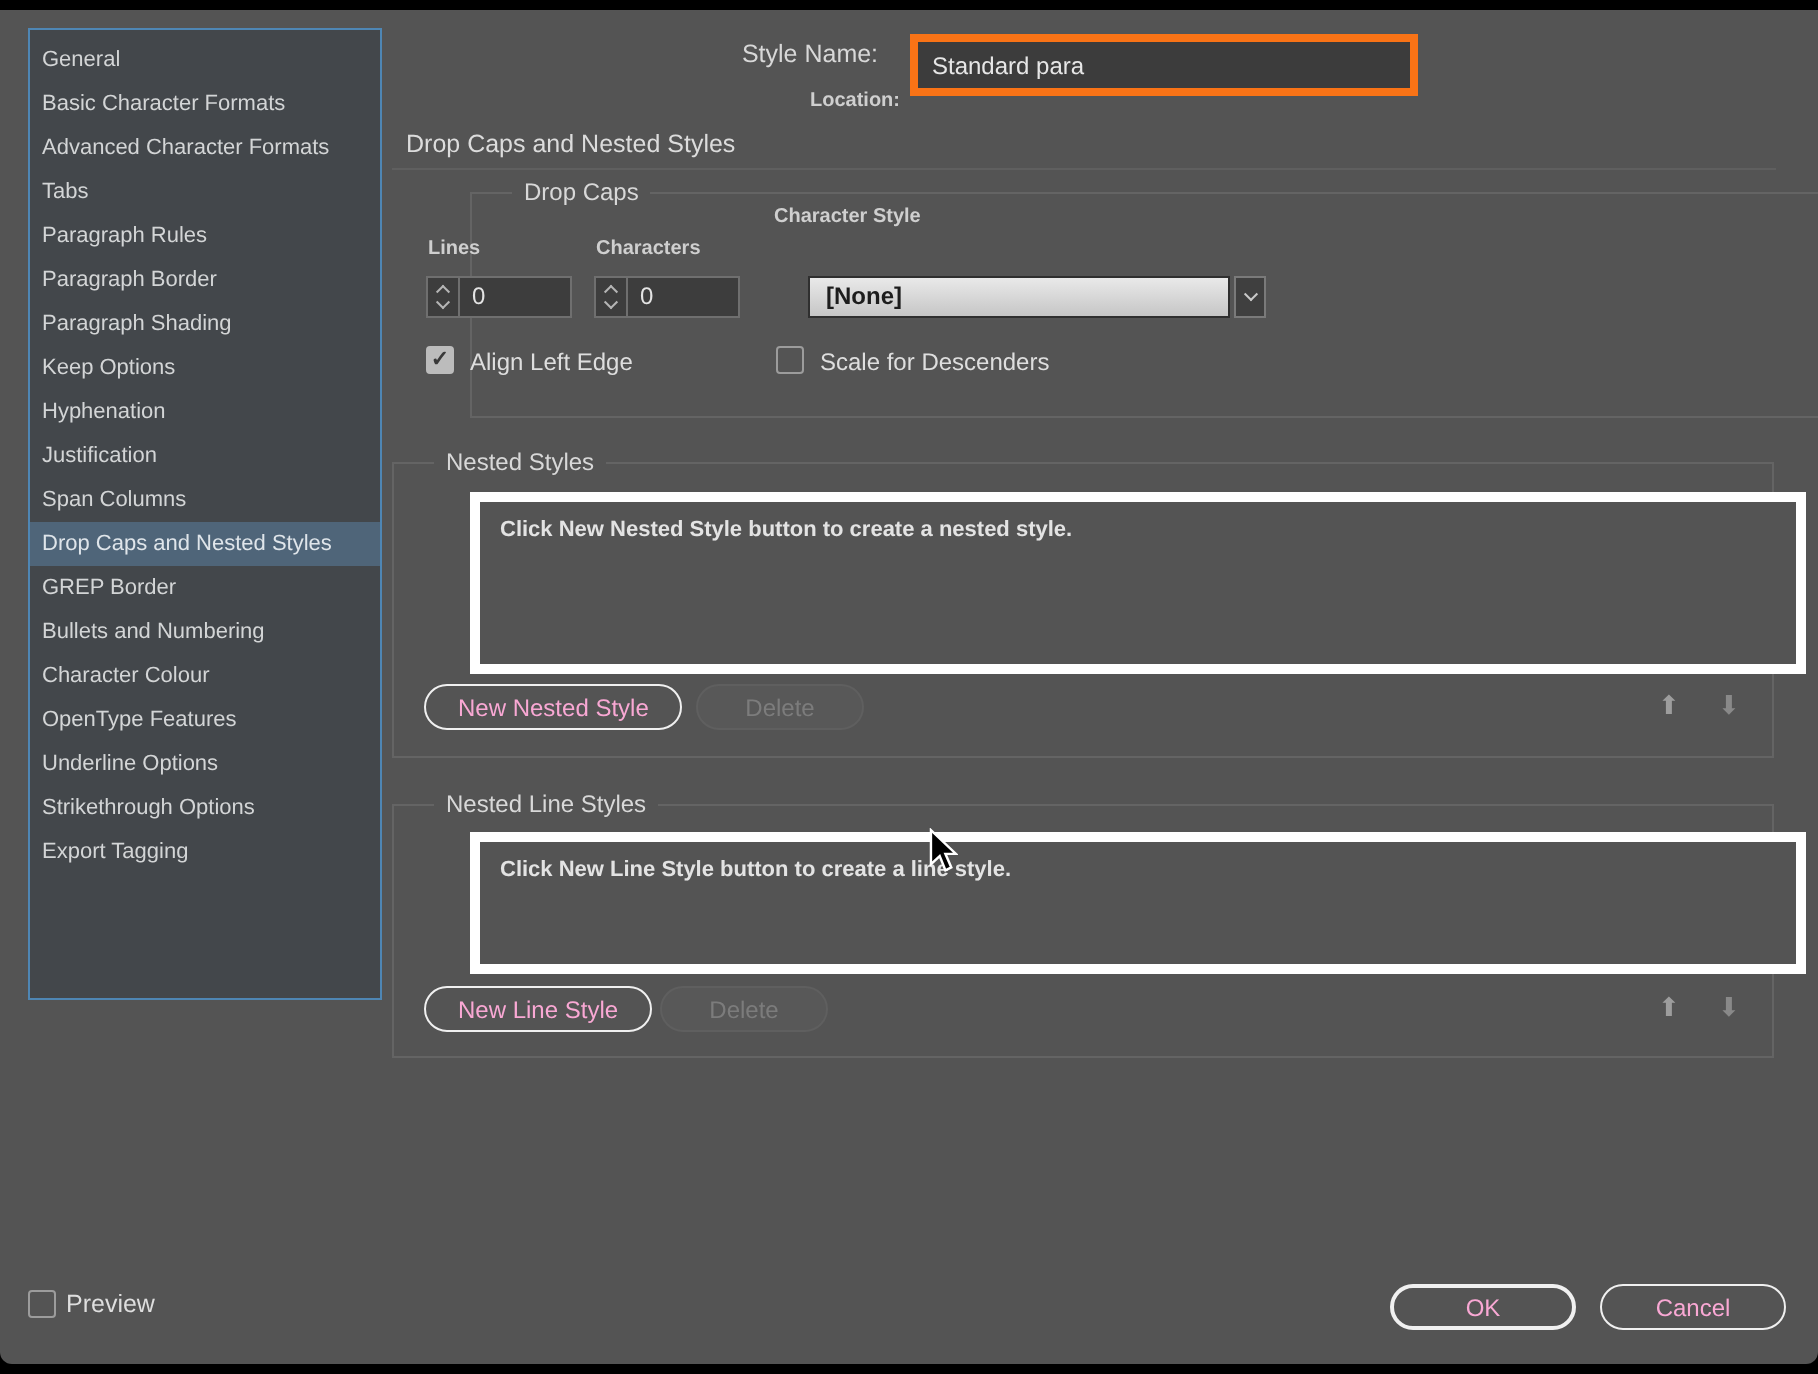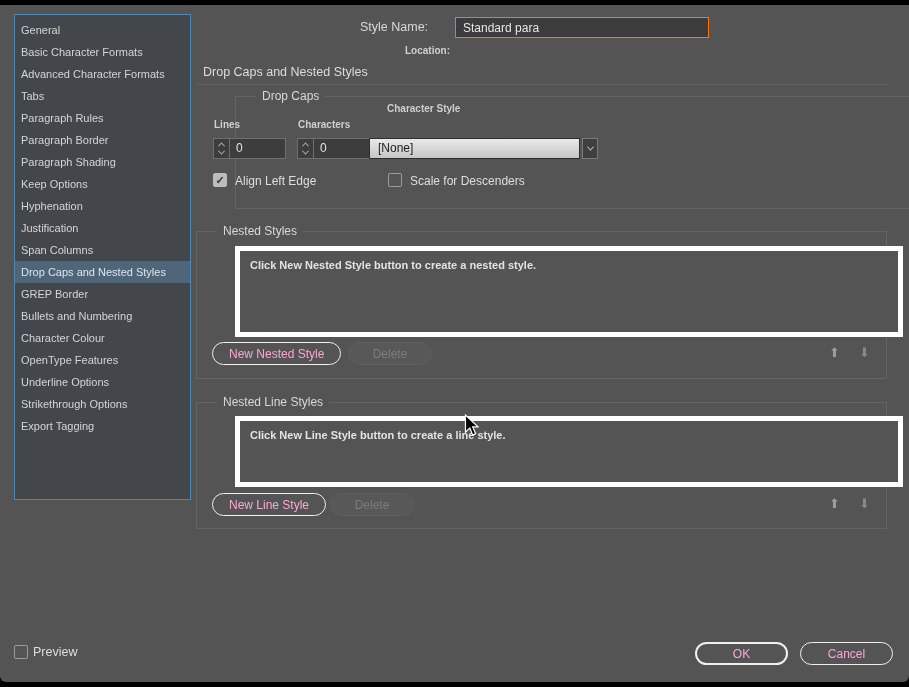--- a/index.html
+++ b/index.html
@@ -10,22 +10,22 @@
   
   .sidebar { position:absolute; left:14px; top:9px; width:177px; height:486px;
              background:#43474b; border:1px solid #4e86b4; padding-top:4px; }
   .side-item { height:22px; line-height:22px; padding-left:6px; font-size:11px; color:#d3d5d6;
                white-space:nowrap; cursor:default; }
   .side-item.selected { background:#4f6579; color:#dfe5ea; }
 
   
   .lbl { position:absolute; color:#d8d8d8; font-size:12.5px; }
   .lbl-small { position:absolute; color:#cfcfcf; font-size:10px; font-weight:bold; }
-  .stylename-input { position:absolute; left:455px; top:12px; width:254px; height:21px;
-                     background:#3c3c3c; border:1px solid #f97316; color:#e6e6e6;
+  .stylename-input { position:absolute; left:455px; top:12px; width:254px; height:31px;
+                     background:#3c3c3c; border:4px solid #f97316; color:#e6e6e6;
                      font-size:12px; display:flex; align-items:center; padding-left:7px; }
   .header-title { position:absolute; left:203px; top:60px; font-size:12.5px; color:#dcdcdc; }
   .header-sep { position:absolute; left:196px; top:79px; width:692px; height:1px; background:#5f5f5f; }
 
   
   .group { position:absolute; border:1px solid #646464; }
   .legend { position:absolute; top:-8px; left:20px; background:#545454; padding:0 6px;
             font-size:12px; color:#d8d8d8; white-space:nowrap; }
   .listbox { position:absolute; border:5px solid #ffffff; background:#545454;margin-left:24px; }
   .listbox .msg { position:absolute; left:10px; top:8px; font-size:11px; font-weight:bold; color:#e3e3e3; }
@@ -33,21 +33,21 @@
   
   .spinner { position:absolute; width:73px; height:21px; background:#3d3d3d; border:1px solid #6f6f6f; display:flex; }
   .spin-btns { width:16px; border-right:1px solid #6f6f6f; display:flex; flex-direction:column;
                align-items:center; justify-content:center; gap:3px; }
   .chev { width:5px; height:5px; border-left:1px solid #b5b5b5; border-top:1px solid #b5b5b5; }
   .chev.up { transform:rotate(45deg) translate(1px,1px); }
   .chev.down { transform:rotate(225deg) translate(1px,1px); }
   .spin-val { flex:1; color:#e4e4e4; font-size:12px; line-height:19px; padding-left:6px; }
 
   
-  .dropdown { position:absolute; left:369px; top:133px; height:21px; display:flex; }
+  .dropdown { position:absolute; left:404px; top:133px; height:21px; display:flex;font-weight:bold; }
   .dd-value { width:211px; height:21px; background:linear-gradient(#e9e9e9,#c6c6c6);
               border:1px solid #2f2f2f; color:#1d1d1d; font-size:12px; line-height:19px; padding-left:8px; }
   .dd-btn { width:16px; height:21px; margin-left:2px; background:#3f3f3f; border:1px solid #7a7a7a;
             display:flex; align-items:center; justify-content:center; }
   .dd-btn .chev { border-color:#c9c9c9; }
 
   
   .cb { position:absolute; width:14px; height:14px; border:1px solid #9c9c9c; border-radius:2px;
         background:transparent; }
   .cb .cb-mark { display:none; }
@@ -94,21 +94,21 @@
       <div class="side-item selected">Drop Caps and Nested Styles</div>
       <div class="side-item">GREP Border</div>
       <div class="side-item">Bullets and Numbering</div>
       <div class="side-item">Character Colour</div>
       <div class="side-item">OpenType Features</div>
       <div class="side-item">Underline Options</div>
       <div class="side-item">Strikethrough Options</div>
       <div class="side-item">Export Tagging</div>
     </div>
 
-    <div class="lbl" style="left:360px; top:15px; width:90px; text-align:left;">Style Name:</div>
+    <div class="lbl" style="left:360px; top:15px; width:90px; text-align:center;">Style Name:</div>
     <div class="stylename-input">Standard para</div>
     <div class="lbl-small" style="left:405px; top:40px;">Location:</div>
 
     <div class="header-title">Drop Caps and Nested Styles</div>
     <div class="header-sep"></div>
 
     <div class="group" style="left:196px; top:91px; width:691px; height:113px;margin-left:39px;">
       <div class="legend">Drop Caps</div>
     </div>
     <div class="lbl-small" style="left:214px; top:114px;">Lines</div>

